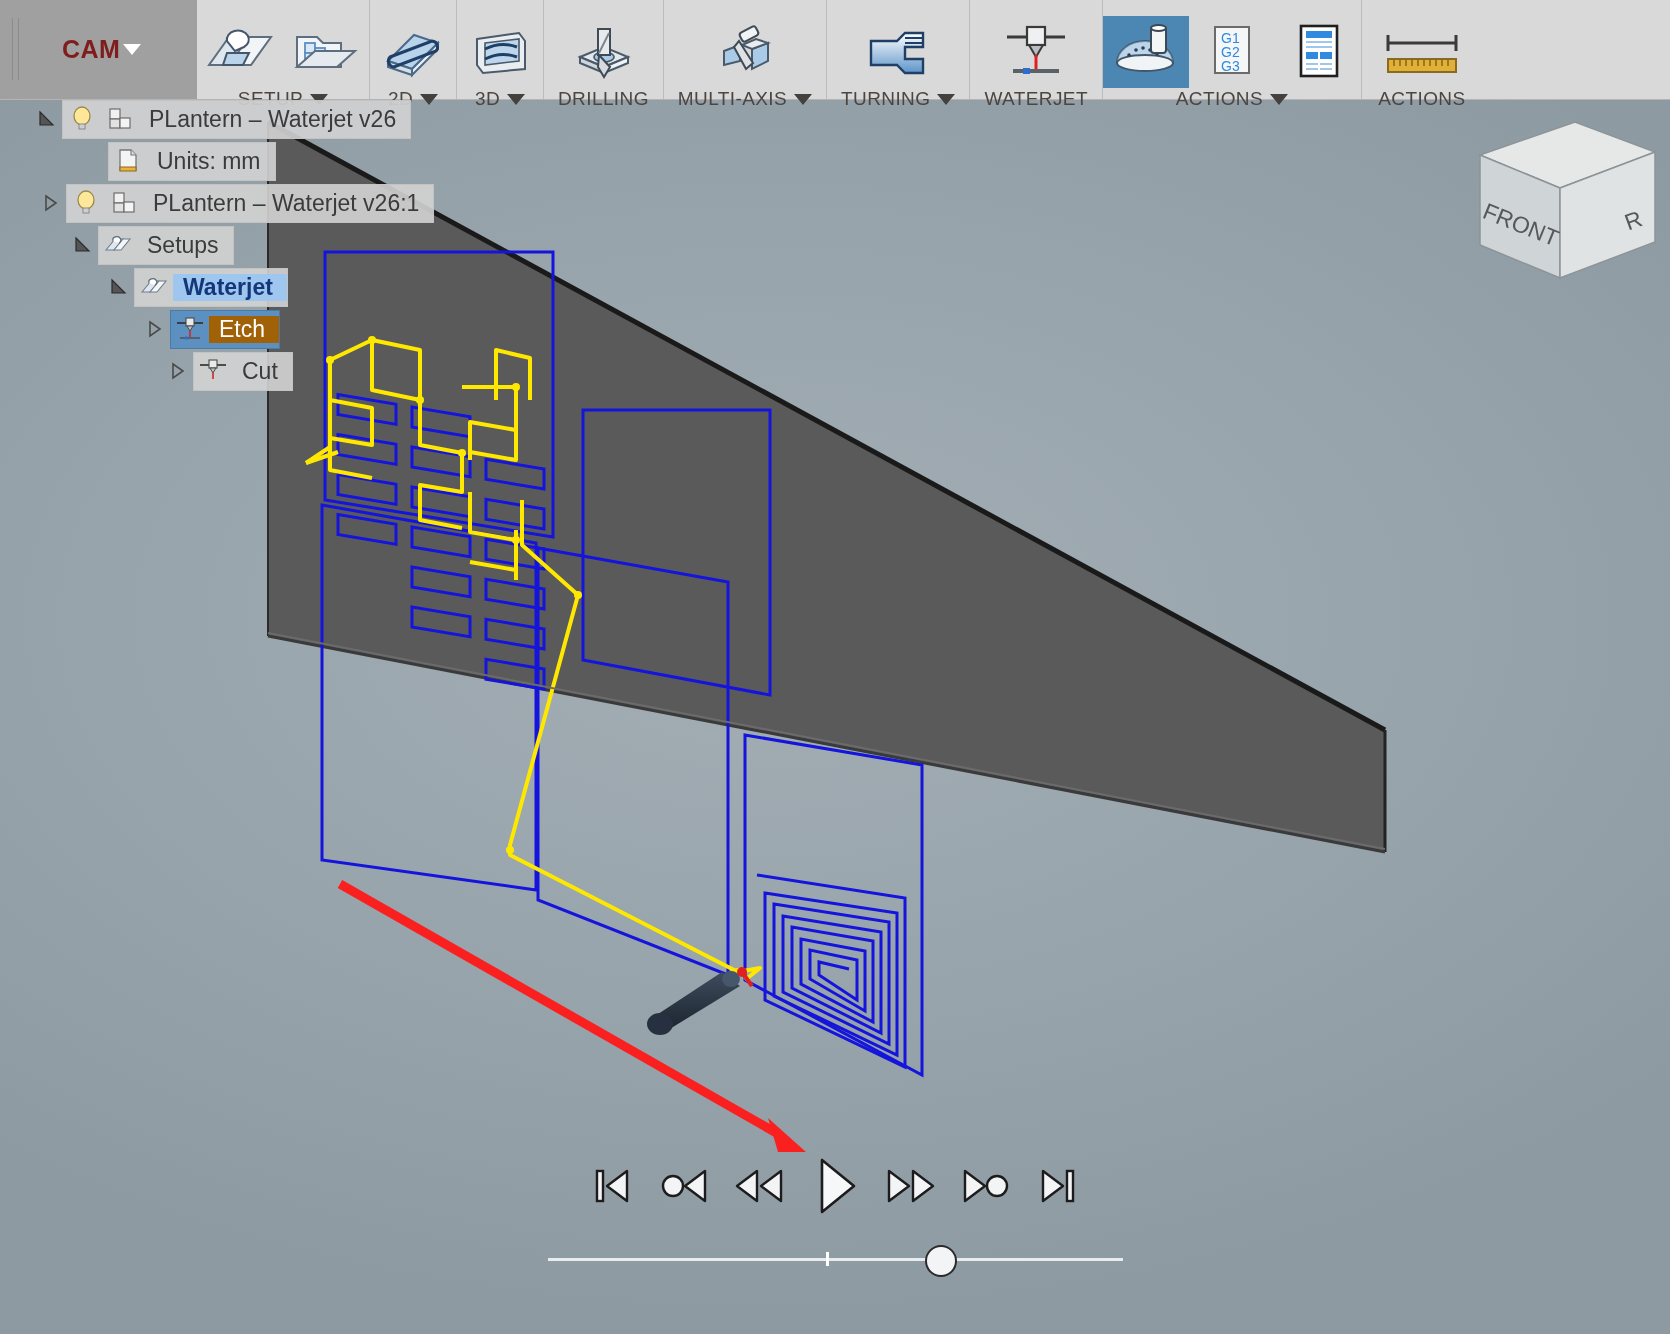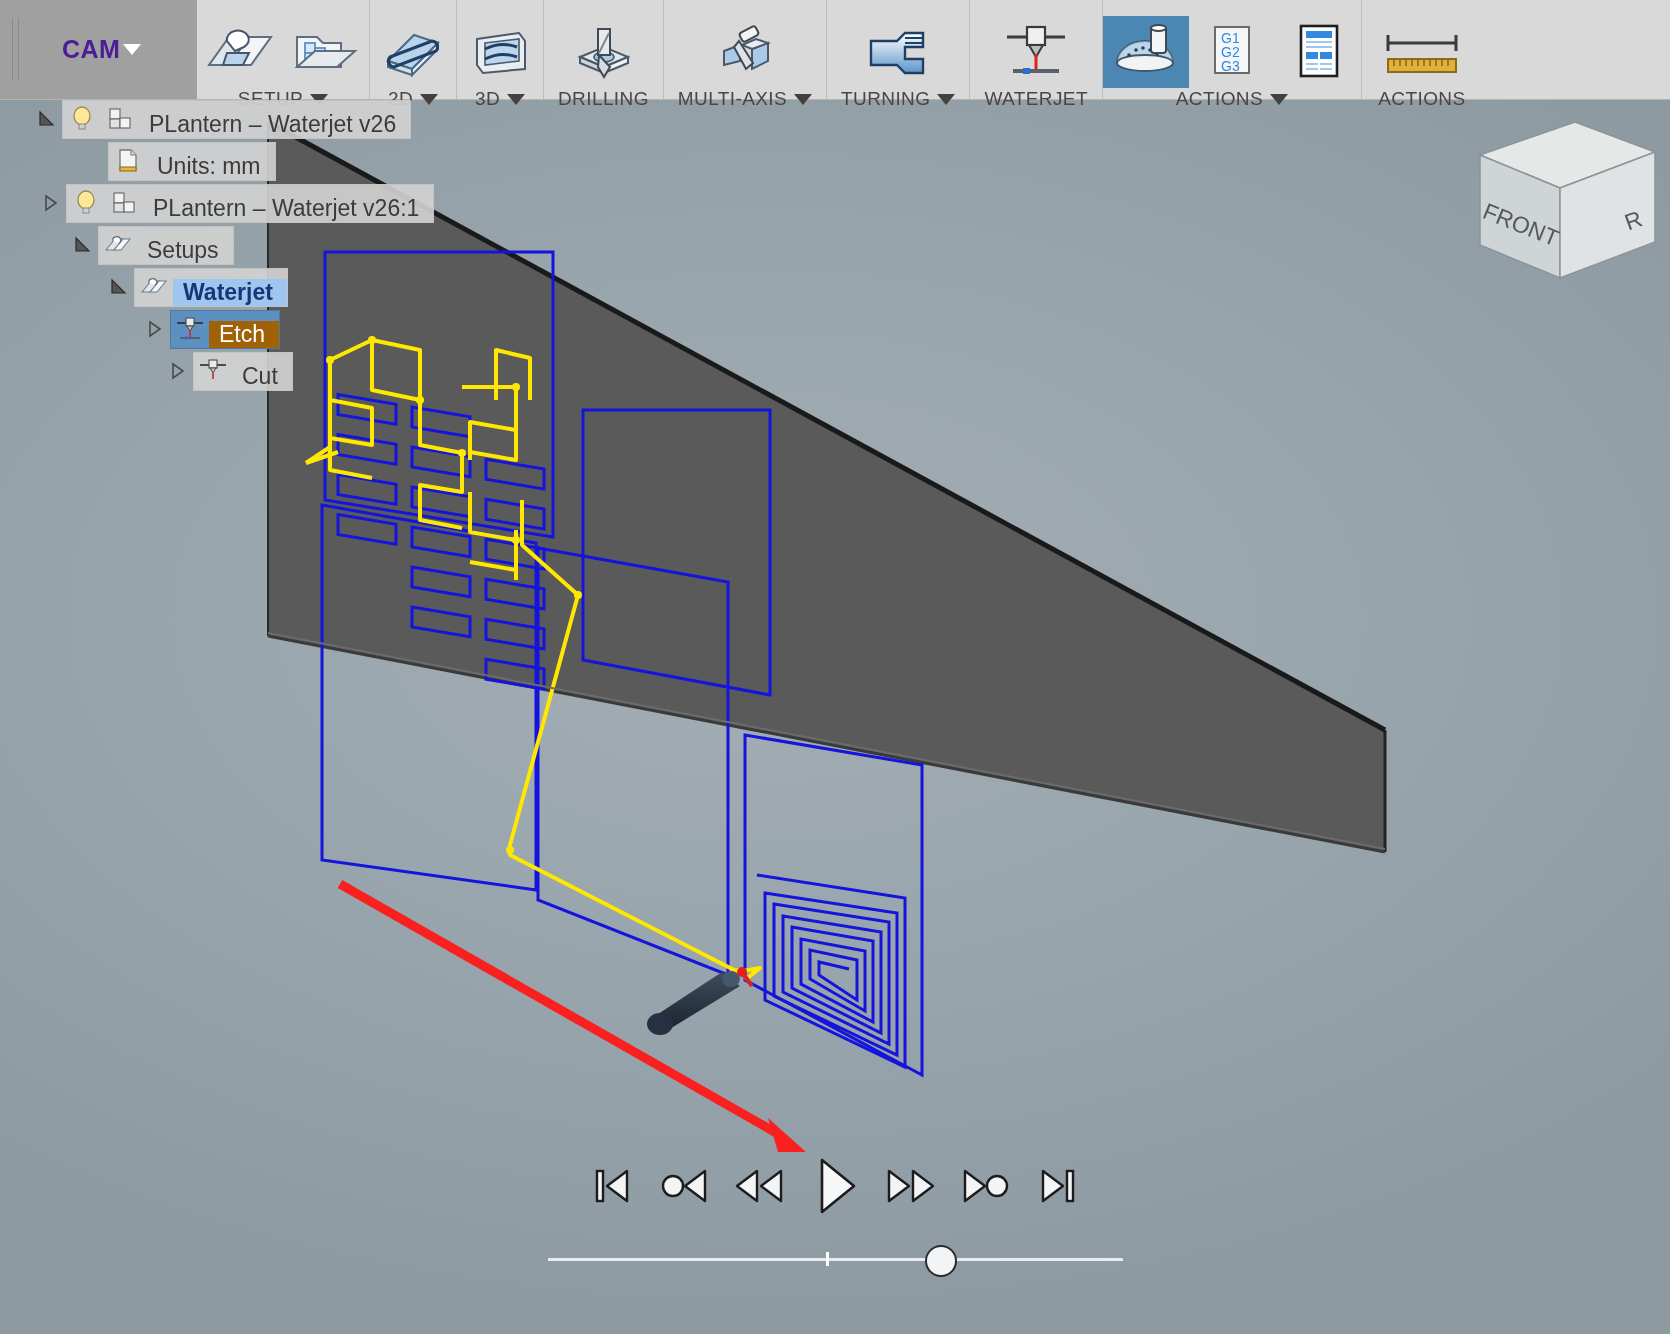--- a/index.html
+++ b/index.html
@@ -19,21 +19,21 @@
   }
   .cam-block{
     width:197px;background:#a0a0a0;display:flex;align-items:center;
     position:relative;
   }
   .grip{position:absolute;left:12px;top:18px;width:12px;height:62px;}
   .grip i{position:absolute;top:0;width:1px;height:62px;background:#8b8b8b;display:block;}
   .grip i:nth-child(1){left:0;}
   .grip i:nth-child(2){left:6px;}
   .cam-label{
-    margin-left:62px;color:#4c1d95;font-size:25px;font-weight:bold;
+    margin-left:62px;color:#7f1d1d;font-size:25px;font-weight:bold;
     letter-spacing:.5px;display:flex;align-items:center;gap:3px;
   }
   .caret{
     width:0;height:0;border-left:9px solid transparent;border-right:9px solid transparent;
     border-top:11px solid #ffffff;display:inline-block;
   }
   .caret.dark{border-top-color:#44403c;}
   .panel{
     display:flex;align-items:stretch;position:relative;
   }
@@ -55,21 +55,21 @@
   svg.ic{display:block;}
 
   
   #viewport{position:absolute;left:0;top:100px;width:1670px;height:1234px;overflow:hidden;}
   #vpbg{position:absolute;inset:0;background:
      radial-gradient(1200px 700px at 46% 42%, #a3aeb5 0%, #97a3aa 60%, #8e9aa2 100%);}
 
   
   #tree{position:absolute;left:0;top:100px;width:520px;z-index:40;font-size:0;}
   .trow{display:flex;align-items:center;height:38px;margin-bottom:4px;}
-  .tw{display:inline-flex;align-items:flex-end;background:#d2d2d2e8;height:39px;border:1px solid #c3c3c3;box-sizing:border-box;}
+  .tw{display:inline-flex;align-items:center;background:#d2d2d2e8;height:39px;border:1px solid #c3c3c3;box-sizing:border-box;}
   .tri{width:30px;height:38px;display:flex;align-items:center;justify-content:center;}
   .tlabel{font-family:"Liberation Sans",sans-serif;font-size:23px;color:#3b3b3b;padding:0 14px 0 10px;white-space:nowrap;}
   .tlabel.sel-light{background:#9fc6ee;color:#13387a;font-weight:bold;}
   .tlabel.sel-dark{background:#a16207;color:#ffffff;}
   .ticon{width:38px;height:38px;display:flex;align-items:center;justify-content:center;}
 
   
   #viewcube{position:absolute;right:10px;top:110px;width:210px;height:190px;z-index:30;}
 
   

